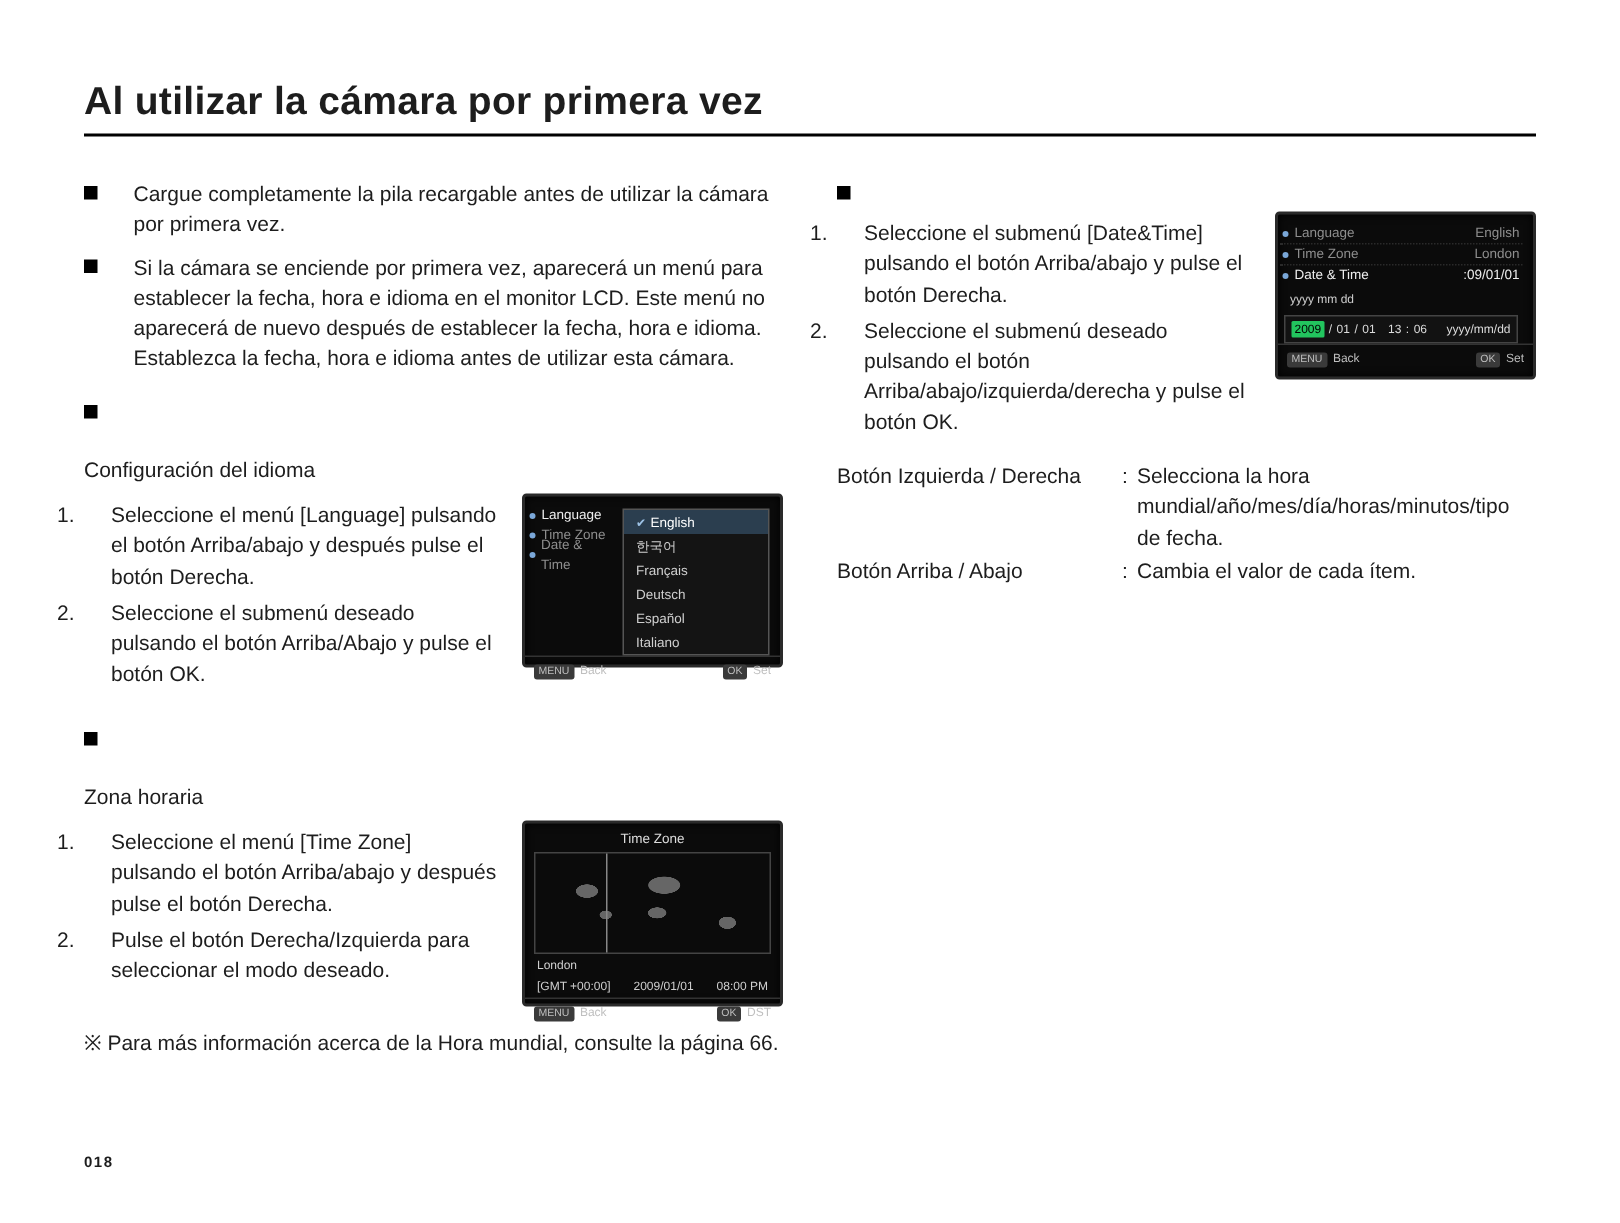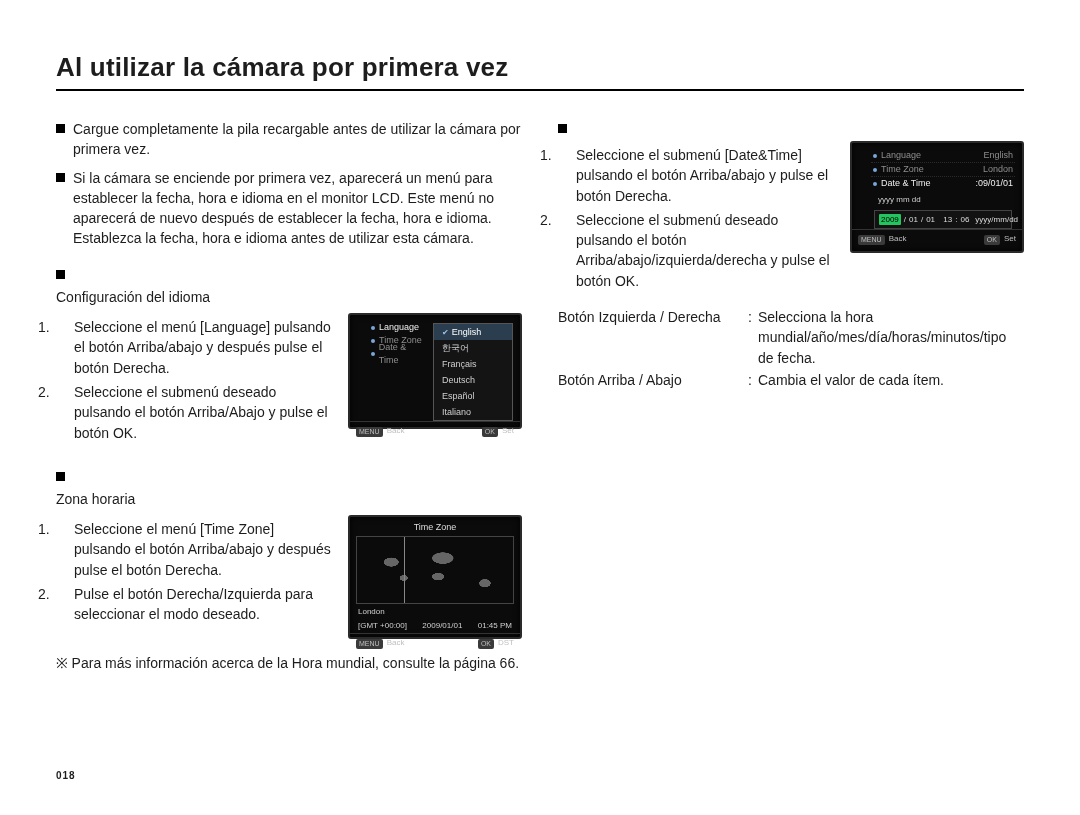--- a/index.html
+++ b/index.html
@@ -1,32 +1,32 @@
 <!DOCTYPE html>
 <html><head>
 <meta charset="utf-8">
 <style>
   html,body{margin:0;padding:0;background:#fff;font-family:Arial,Helvetica,sans-serif;color:#1d1d1d;}
   .page{width:1080px;height:815px;position:relative;box-sizing:border-box;padding:52px 56px 0 56px;}
   .title{font-size:26px;font-weight:bold;letter-spacing:.2px;padding-bottom:6px;border-bottom:2px solid #000;}
   .cols{display:flex;gap:36px;margin-top:22px;}
   .col{flex:1;min-width:0;font-size:14px;line-height:1.45;}
-  .blk{display:flex;gap:8px;margin:6px 0 8px 0;}
+  .blk{display:flex;gap:24px;margin:6px 0 8px 0;}
   .sq{width:9px;height:9px;background:#000;flex:0 0 9px;margin-top:5px;}
   .sub{margin:16px 0 6px 0;flex-direction:column;}
   .num-list{counter-reset:li;list-style:none;padding:0;margin:4px 0 8px 0;}
   .num-list>li{padding-left:18px;text-indent:-18px;margin-bottom:4px;}
   .num-list>li .num{display:inline-block;width:18px;}
   .row{display:flex;align-items:flex-start;gap:16px;}
   .row .text{flex:1;}
   .lcd{width:170px;flex:0 0 170px;background:#0b0b0b;color:#cfcfcf;border:2px solid #2a2a2a;border-radius:3px;font-size:9px;font-family:Arial,sans-serif;box-shadow:inset 0 0 6px #000;}
   .lcd.small{height:112px;}
   .lcd.mid{height:120px;}
   .lcd.date{height:108px;}
-  .lcd-inner{padding:6px 7px 0 19px;}
+  .lcd-inner{padding:6px 7px 0 1px;}
   .menu-row{display:flex;justify-content:space-between;align-items:center;height:13px;padding:0 2px;color:#8e8e8e;}
   .menu-row.sel{color:#eee;}
   .menu-row .dot{width:4px;height:4px;background:#7aa7d8;border-radius:2px;margin-right:4px;}
   .lang-box{position:relative;margin-top:2px;border:1px solid #555;background:#141414;}
   .lang-box .opt{padding:1.5px 8px;color:#cfcfcf;}
   .lang-box .opt.sel{background:#2b3e4f;color:#fff;}
   .lang-box .opt.sel::before{content:"✔";font-size:8px;margin-right:3px;color:#9ec3e6;}
   .lcd-foot{display:flex;align-items:flex-end;gap:4px;border-top:1px solid #333;padding:3px 6px 4px 6px;font-size:8px;color:#bfbfbf;}
   .lcd-foot .key{background:#3a3a3a;border-radius:2px;padding:0 3px;font-size:7px;line-height:10px;}
   .tz-head{text-align:center;font-size:9px;color:#ddd;padding-top:4px;}
@@ -139,21 +139,21 @@
           <div class="tz-head">Time Zone</div>
           <div class="map">
               <div class="vline"></div>
             </div>
           <div class="tz-info">
             <span>London</span>
           </div>
           <div class="tz-info">
             <span>[GMT +00:00]</span>
             <span>2009/01/01</span>
-            <span>01:45 PM</span>
+            <span>08:00 PM</span>
           </div>
           <div class="lcd-foot">
             <span class="key">MENU</span>
             <span>Back</span>
             <span style="flex:1"></span>
             <span class="key">OK</span>
             <span>DST</span>
           </div>
         </div>
       </div>

